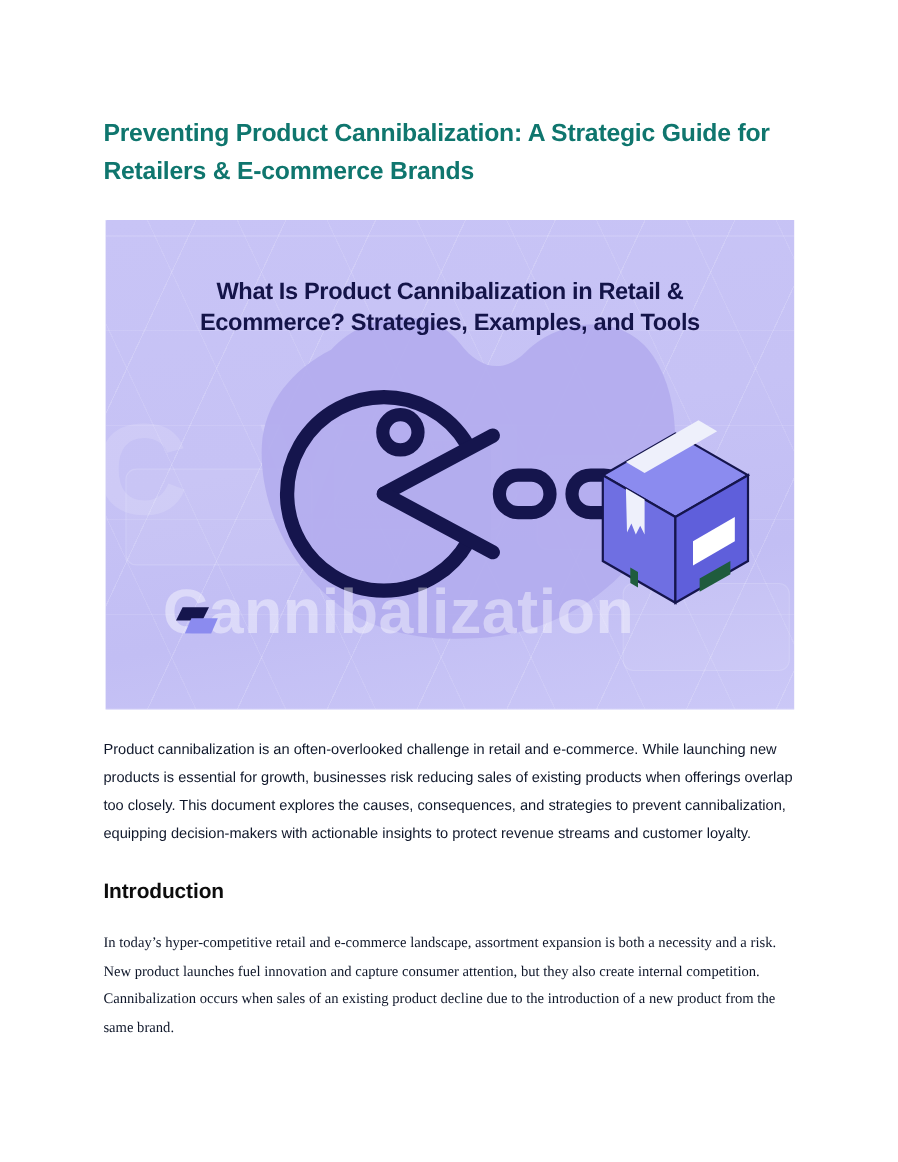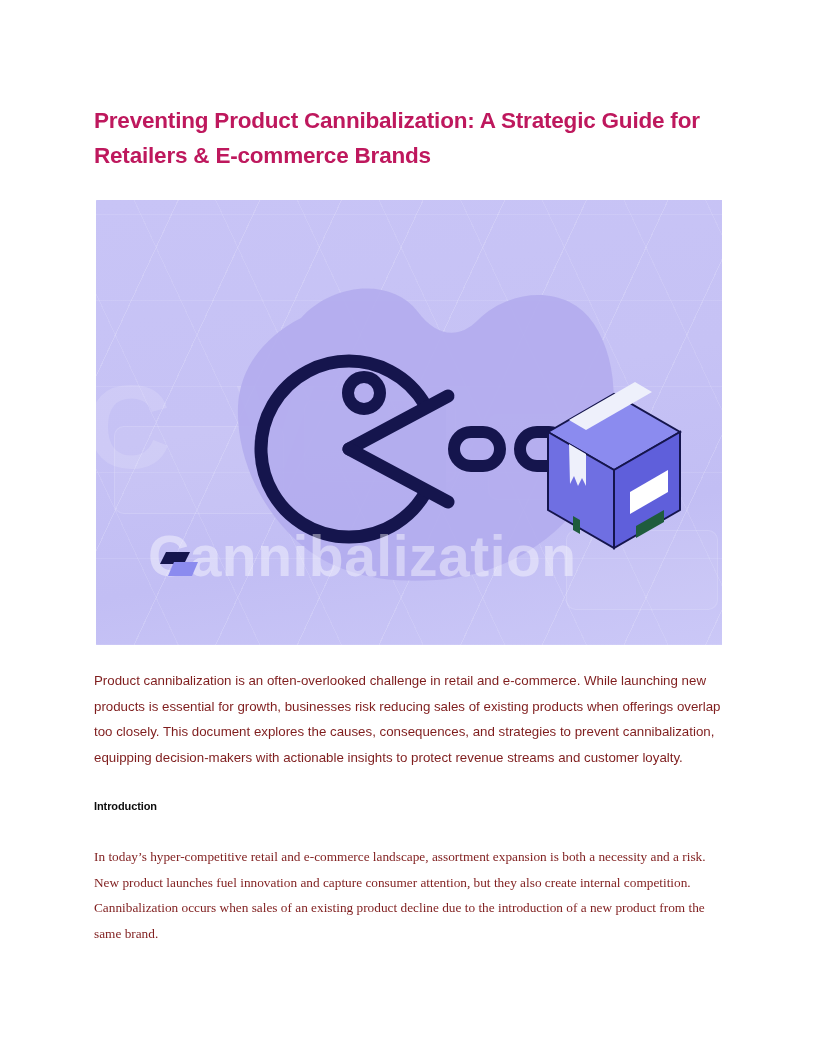--- a/index.html
+++ b/index.html
@@ -25,21 +25,21 @@
   
   .doc-title {
     position: absolute;
     left: 94px;
     top: 104px;
     width: 620px;
     font-size: 22.5px;
     font-weight: bold;
     line-height: 1.55;
     letter-spacing: -0.2px;
-    color: #be185d;
+    color: #0f766e;
     margin: 0;
   }
 
   
   .hero {
     position: absolute;
     left: 96px;
     top: 200px;
     width: 626px;
     height: 445px;
@@ -130,32 +130,32 @@
     height: 34px;
   }
 
   
   .body-copy {
     position: absolute;
     left: 94px;
     width: 632px;
     font-size: 13.3px;
     line-height: 1.93;
-    color: #7f1d1d;
+    color: #0f172a;
     margin: 0;
   }
   .lede { top: 668px; }
   .section-body { top: 844px; font-family: Liberation Serif, serif; }
 
   .section-heading {
     position: absolute;
     left: 94px;
     top: 800px;
     margin: 0;
-    font-size: 11px;
+    font-size: 19px;
     font-weight: bold;
     color: #0d0d0d;
     letter-spacing: -0.1px;
   }
 </style>
 </head>
 <body>
 
 <div class="page">
 
@@ -211,20 +211,21 @@
       </g>
     </svg>
 
     <div class="hero-watermark">Cannibalization</div>
 
     <svg class="hero-logo" viewBox="0 0 44 34" aria-hidden="true">
       <path d="M8,4 L32,4 L26,16 L2,16 Z" fill="#15154d"></path>
       <path d="M16,14 L40,14 L34,28 L10,28 Z" fill="#8b8bef"></path>
     </svg>
 
+    <h2 class="hero-headline">What Is Product Cannibalization in Retail &amp; Ecommerce? Strategies, Examples, and Tools</h2>
   </div>
 
   <p class="body-copy lede">Product cannibalization is an often-overlooked challenge in retail and e-commerce. While launching new products is essential for growth, businesses risk reducing sales of existing products when offerings overlap too closely. This document explores the causes, consequences, and strategies to prevent cannibalization, equipping decision-makers with actionable insights to protect revenue streams and customer loyalty.</p>
 
   <h2 class="section-heading">Introduction</h2>
 
   <p class="body-copy section-body">In today’s hyper-competitive retail and e-commerce landscape, assortment expansion is both a necessity and a risk. New product launches fuel innovation and capture consumer attention, but they also create internal competition. Cannibalization occurs when sales of an existing product decline due to the introduction of a new product from the same brand.</p>
 
 </div>
 

